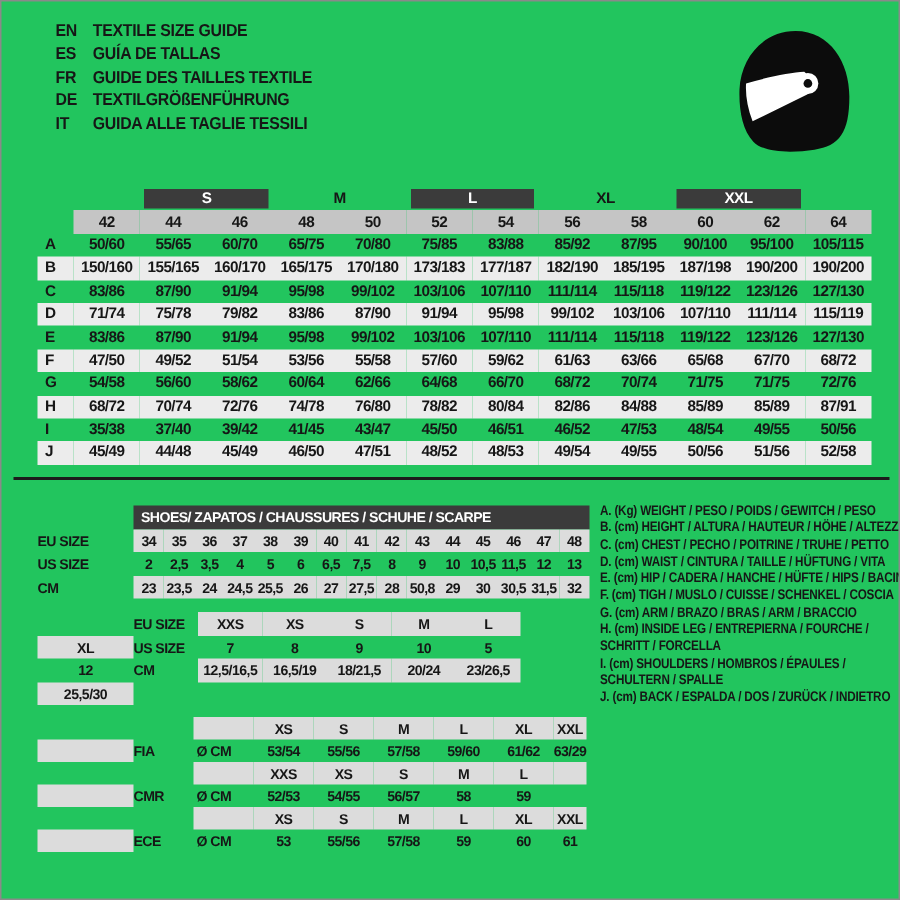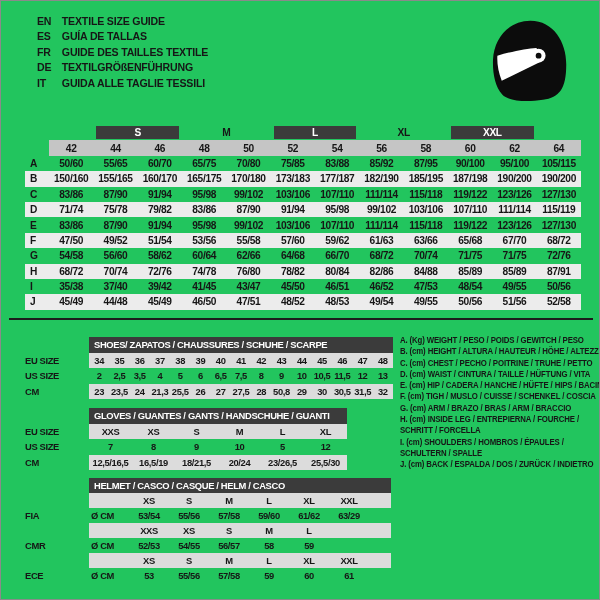--- a/index.html
+++ b/index.html
@@ -271,36 +271,35 @@
         <div class="sub-val">9</div>
         <div class="sub-val">10</div>
         <div class="sub-val">10,5</div>
         <div class="sub-val">11,5</div>
         <div class="sub-val">12</div>
         <div class="sub-val">13</div>
         <div class="sub-rowlabel">CM</div>
         <div class="sub-val shaded">23</div>
         <div class="sub-val shaded">23,5</div>
         <div class="sub-val shaded">24</div>
-        <div class="sub-val shaded">21,3</div>
+        <div class="sub-val shaded">24,5</div>
         <div class="sub-val shaded">25,5</div>
         <div class="sub-val shaded">26</div>
         <div class="sub-val shaded">27</div>
         <div class="sub-val shaded">27,5</div>
         <div class="sub-val shaded">28</div>
         <div class="sub-val shaded">50,8</div>
         <div class="sub-val shaded">29</div>
         <div class="sub-val shaded">30</div>
         <div class="sub-val shaded">30,5</div>
         <div class="sub-val shaded">31,5</div>
         <div class="sub-val shaded">32</div>
       </div>
     <div class="sub-grid gloves" id="gloves-grid">
         <div></div>
-        <div class="sub-title" style="grid-column: span 6;">GLOVES / GUANTES / GANTS / HANDSCHUHE / GUANTI</div>
         <div class="sub-rowlabel">EU SIZE</div>
         <div class="sub-val shaded">XXS</div>
         <div class="sub-val shaded">XS</div>
         <div class="sub-val shaded">S</div>
         <div class="sub-val shaded">M</div>
         <div class="sub-val shaded">L</div>
         <div class="sub-val shaded">XL</div>
         <div class="sub-rowlabel">US SIZE</div>
         <div class="sub-val">7</div>
         <div class="sub-val">8</div>
@@ -311,21 +310,20 @@
         <div class="sub-rowlabel">CM</div>
         <div class="sub-val shaded">12,5/16,5</div>
         <div class="sub-val shaded">16,5/19</div>
         <div class="sub-val shaded">18/21,5</div>
         <div class="sub-val shaded">20/24</div>
         <div class="sub-val shaded">23/26,5</div>
         <div class="sub-val shaded">25,5/30</div>
       </div>
     <div class="sub-grid helmet" id="helmet-grid">
         <div></div>
-        <div class="sub-title" style="grid-column: span 8;">HELMET / CASCO / CASQUE / HELM / CASCO</div>
         <div></div>
         <div class="shaded"></div>
         <div class="sub-val shaded">XS</div>
         <div class="sub-val shaded">S</div>
         <div class="sub-val shaded">M</div>
         <div class="sub-val shaded">L</div>
         <div class="sub-val shaded">XL</div>
         <div class="sub-val shaded">XXL</div>
         <div class="shaded"></div>
         <div class="sub-rowlabel">FIA</div>

